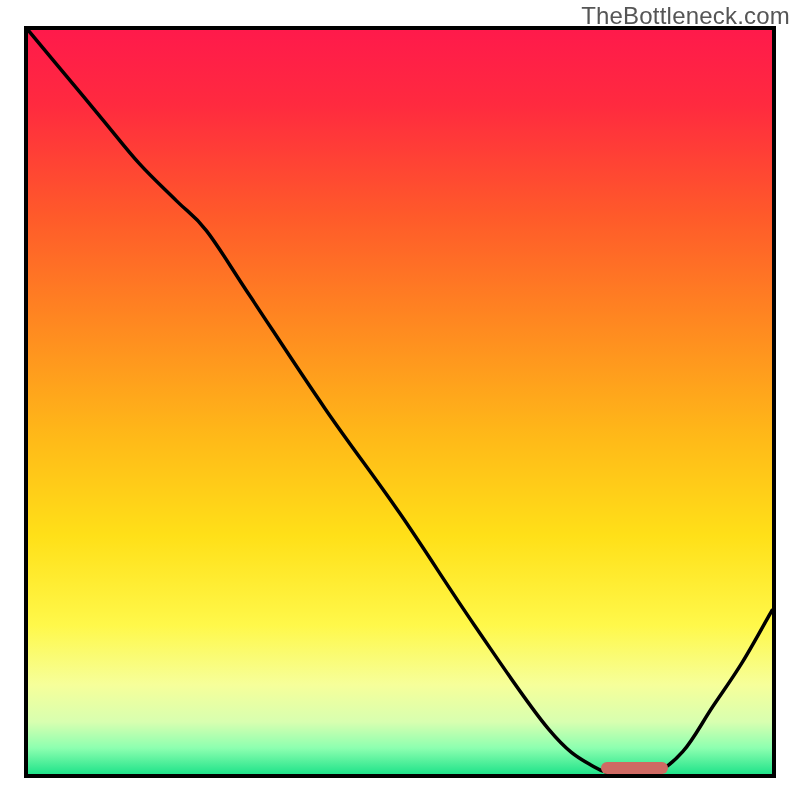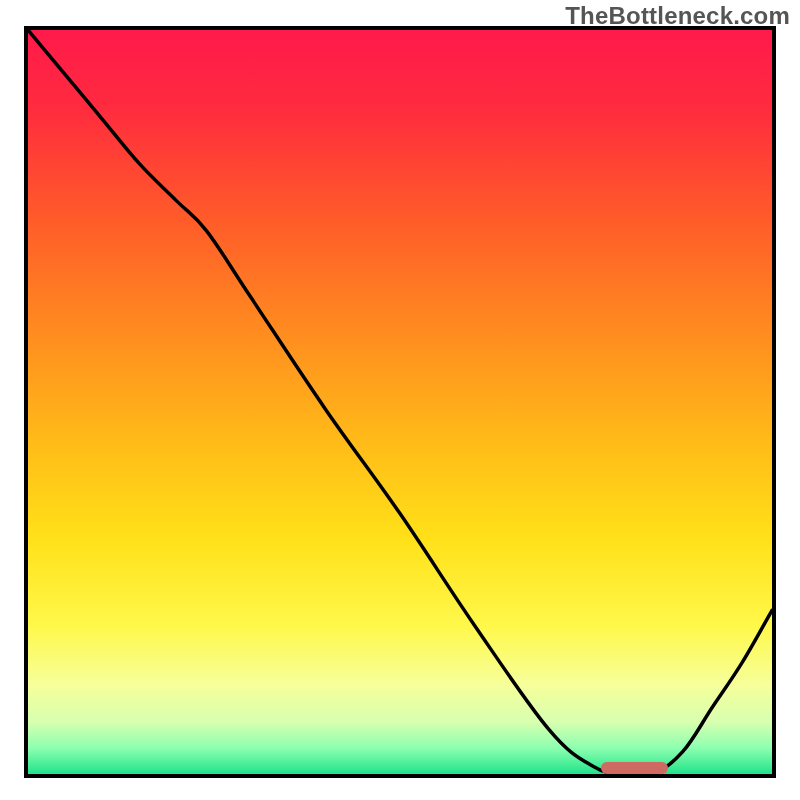--- a/index.html
+++ b/index.html
@@ -14,21 +14,21 @@
   .outer {
     position: relative;
     width: 800px;
     height: 800px;
   }
   .watermark {
     position: absolute;
     top: 2px;
     right: 10px;
     font-size: 24px;
-    font-weight: 700;
+    font-weight: 400;
     color: #555555;
     letter-spacing: 0.2px;
     user-select: none;
   }
   .plot-frame {
     position: absolute;
     left: 24px;
     top: 26px;
     width: 752px;
     height: 752px;

